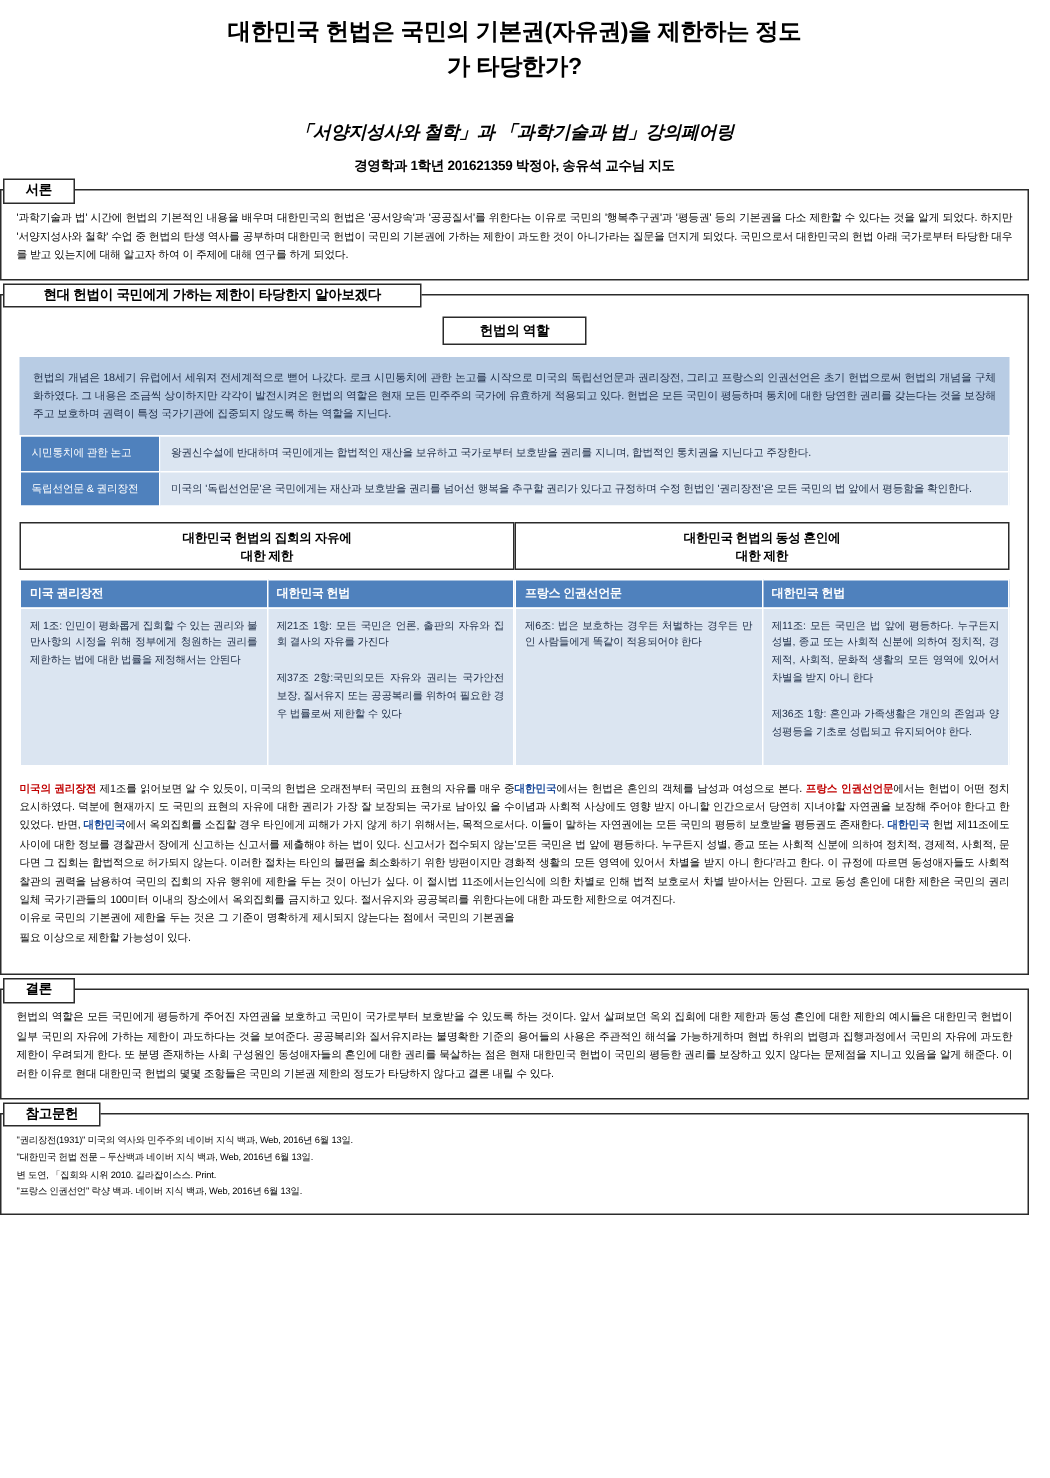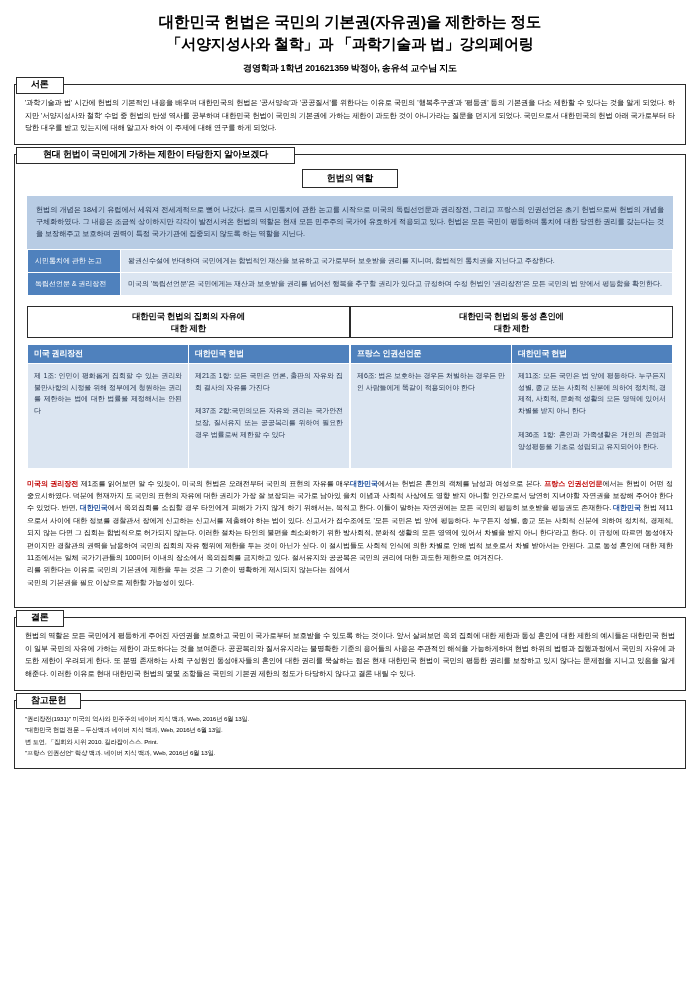--- a/index.html
+++ b/index.html
@@ -12,37 +12,38 @@
     min-height: 985px;
     font-family: "Liberation Sans", "DejaVu Sans", sans-serif;
     color: #000;
     font-size: 7px;
     line-height: 1.45;
   }
   .page {
     width: 700px;
     min-height: 985px;
     box-sizing: border-box;
-    padding: 10px 14px 8px 14px;
+    padding: 10px 14px 8px 0;
     position: relative;
   }
 
   
   .title-block { text-align: center; margin-bottom: 6px; }
   .title-main {
     font-size: 15.5px;
     font-weight: bold;
     line-height: 1.5;
     letter-spacing: -0.2px;
   }
   .title-sub {
-    font-size: 15px;
-    font-weight: bold;
-    margin-top: 0;
-    letter-spacing: -0.2px;
+    font-size: 12px;
+    font-weight: bold;
+    margin-top: 23px;
+    letter-spacing: -0.2px;
+    font-style: italic;
   }
   .title-authors {
     font-size: 9px;
     font-weight: bold;
     margin-top: 7px;
     letter-spacing: -0.2px;
   }
 
   
   .section {
@@ -190,20 +191,21 @@
   .ref-list div { white-space: nowrap; overflow: hidden; text-overflow: ellipsis; }
 </style>
 </head>
 <body>
 
 <div class="page">
 
   <div class="title-block">
     <div class="title-main">
       <div>대한민국 헌법은 국민의 기본권(자유권)을 제한하는 정도</div>
+      <div>가 타당한가?</div>
     </div>
     <div class="title-sub">「서양지성사와 철학」과 「과학기술과 법」강의페어링</div>
     <div class="title-authors">경영학과 1학년 201621359 박정아, 송유석 교수님 지도</div>
   </div>
 
   <div class="section section-pad">
     <div class="tab-label">서론</div>
     <div class="body-text">'과학기술과 법' 시간에 헌법의 기본적인 내용을 배우며 대한민국의 헌법은 '공서양속'과 '공공질서'를 위한다는 이유로 국민의 '행복추구권'과 '평등권' 등의 기본권을 다소 제한할 수 있다는 것을 알게 되었다. 하지만 '서양지성사와 철학' 수업 중 헌법의 탄생 역사를 공부하며 대한민국 헌법이 국민의 기본권에 가하는 제한이 과도한 것이 아니가라는 질문을 던지게 되었다. 국민으로서 대한민국의 헌법 아래 국가로부터 타당한 대우를 받고 있는지에 대해 알고자 하여 이 주제에 대해 연구를 하게 되었다.</div>
   </div>
 

